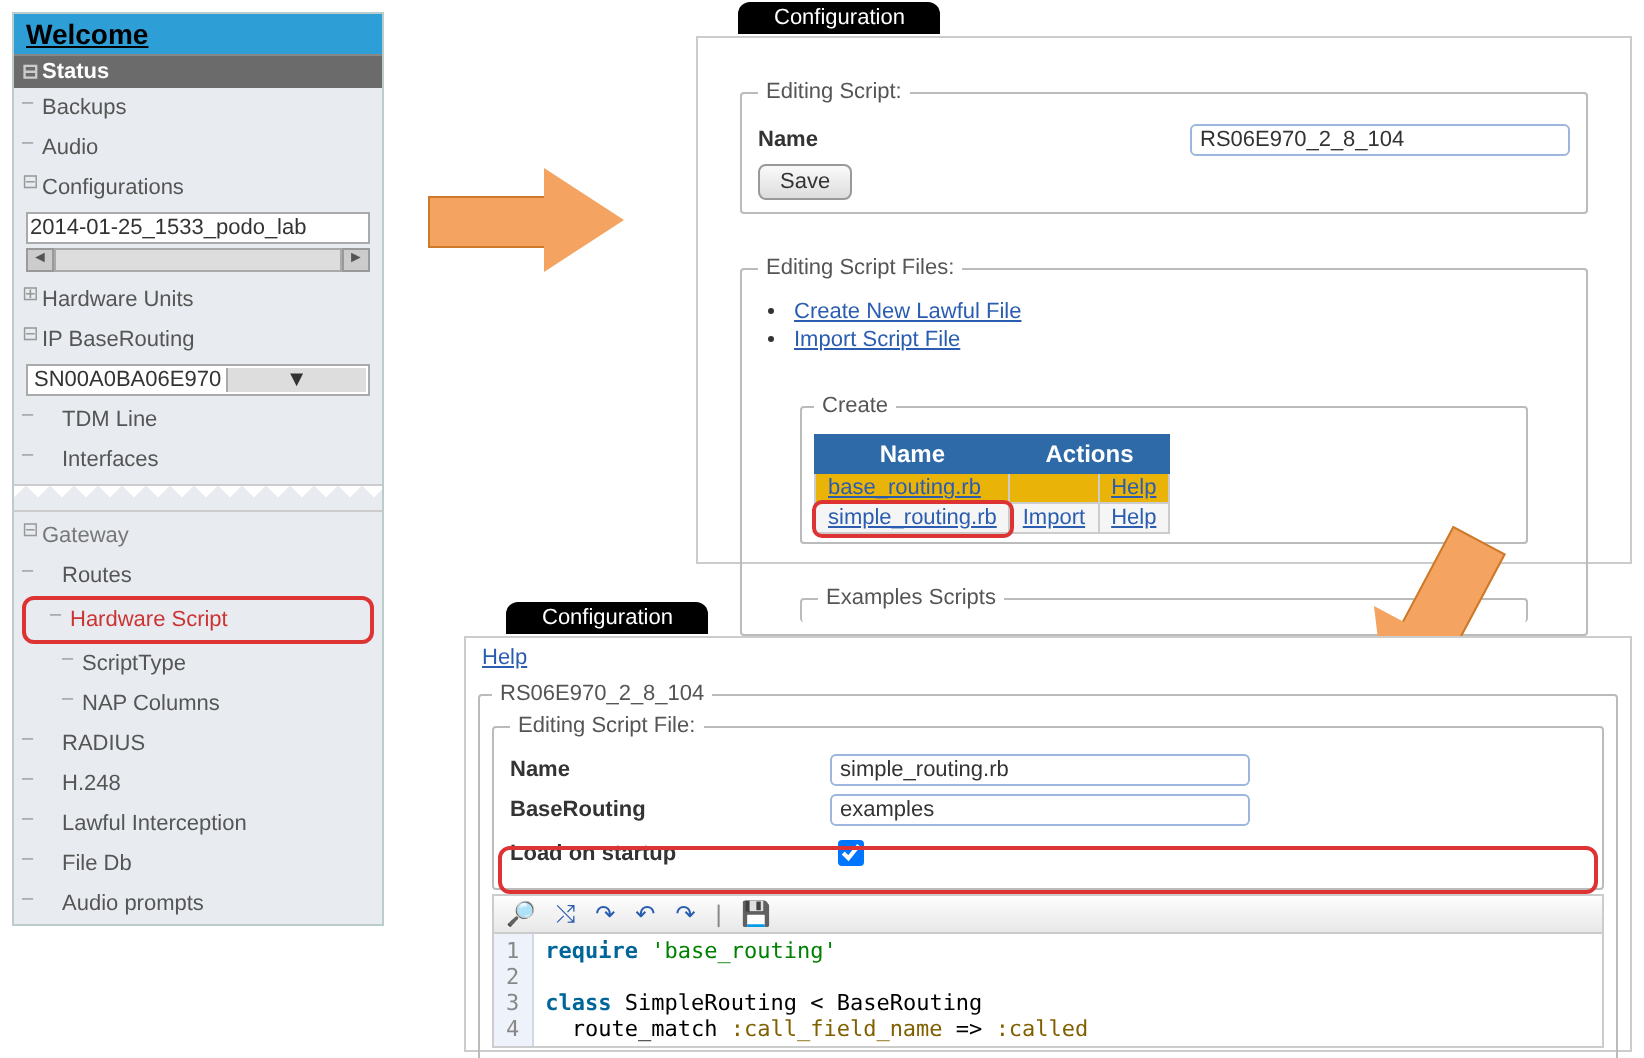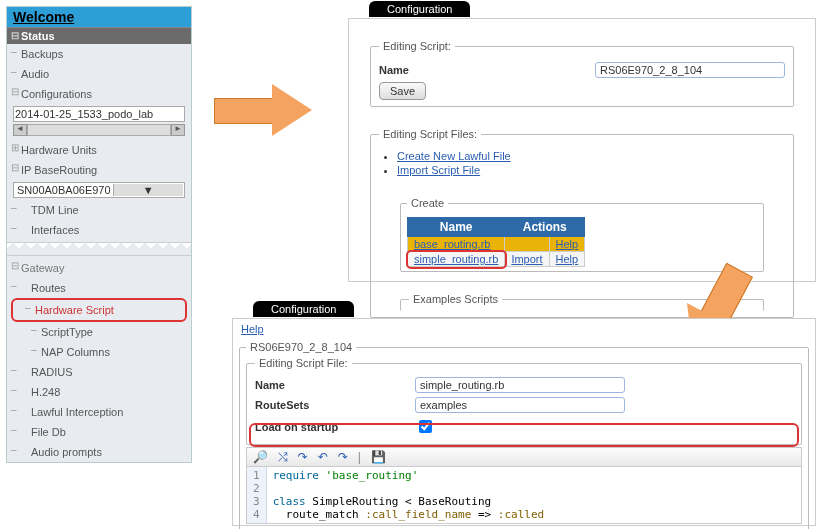--- a/index.html
+++ b/index.html
@@ -48,21 +48,21 @@
   
   .arrow{position:absolute}
   .arrow .shaft{position:absolute;background:#f4a460;border:1px solid #cc7a29}
   .arrow .head{position:absolute;width:0;height:0}
   
   .toolbar{background:linear-gradient(#fdfdfd,#e8e8e8);border:1px solid #ccc;padding:2px 6px;display:flex;gap:10px;font-size:12px;color:#2a5db0}
   .toolbar span{cursor:pointer}
   .code{border:1px solid #ccc;border-top:none;font-family:Consolas,Menlo,monospace;font-size:11px;display:flex}
   .gut{background:#eef3fb;color:#888;text-align:right;padding:2px 6px;border-right:1px solid #cfd8e6}
   .src{padding:2px 6px;white-space:pre;color:#000}
-  .src .kw{color:#006699;font-weight:normal}
+  .src .kw{color:#006699;font-weight:bold}
   .src .str{color:#008000}
   .src .sym{color:#806000}
   .hlrow{position:absolute;border:2px solid #d33;border-radius:6px}
   ul.links{margin:4px 0 4px 18px;padding:0}
   ul.links li{margin:2px 0}
 </style>
 </head>
 <body>
 
 <div class="canvas">
@@ -159,21 +159,21 @@
     <div class="crumbs"><a class="ln">Help</a></div>
     <fieldset style="margin:2px 6px;padding:2px 6px 6px 6px">
       <legend>RS06E970_2_8_104</legend>
       <fieldset style="margin:2px 0;padding:4px 8px;position:relative">
         <legend>Editing Script File:</legend>
         <div class="row">
             <div class="lbl">Name</div>
             <div class="field" style="min-width:200px">simple_routing.rb</div>
           </div>
         <div class="row">
-            <div class="lbl">RouteSets</div>
+            <div class="lbl">BaseRouting</div>
             <div class="field" style="min-width:200px">examples</div>
           </div>
         <div class="row" style="position:relative">
           <div class="lbl">Load on startup</div>
           <input type="checkbox" checked="" style="">
         </div>
         <div class="hlrow" style="left:2px;right:2px;top:54px;height:20px"></div>
       </fieldset>
       <div class="toolbar">
         <span>🔎</span>

